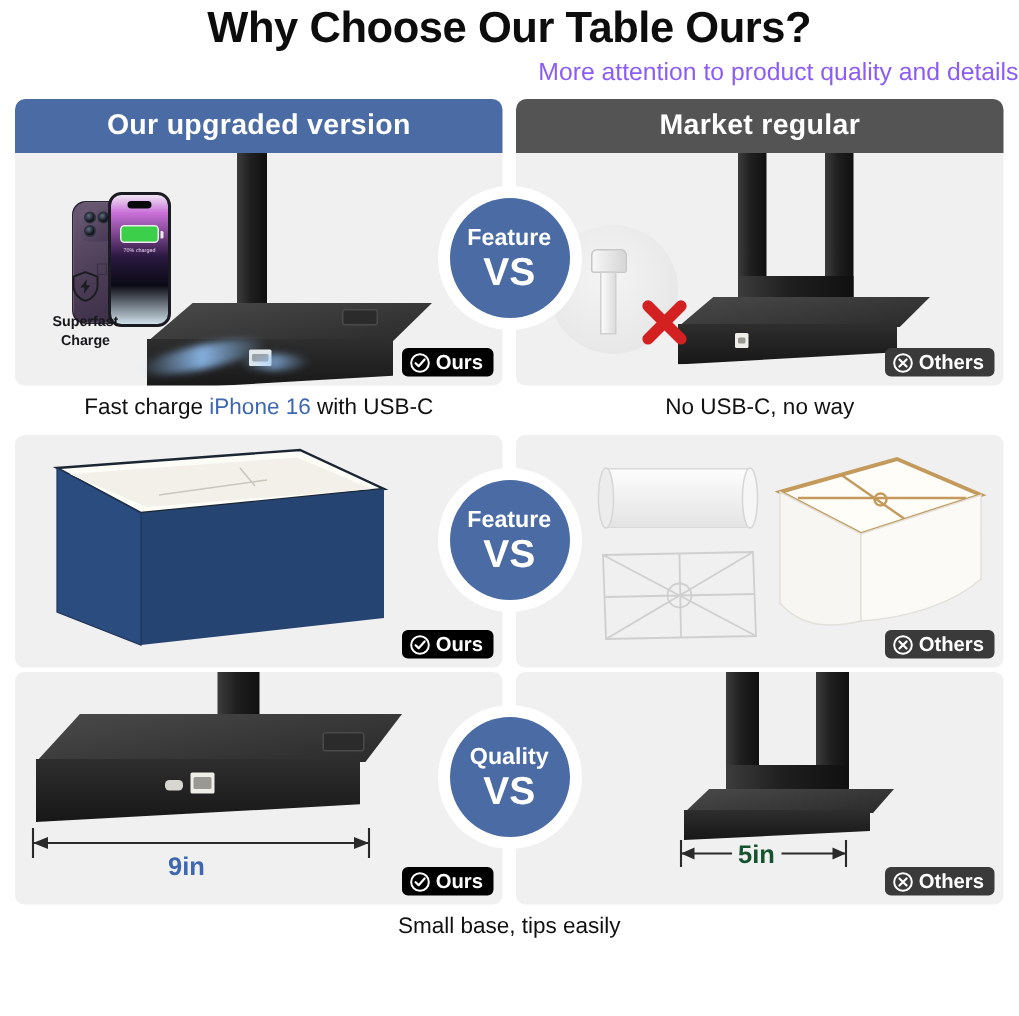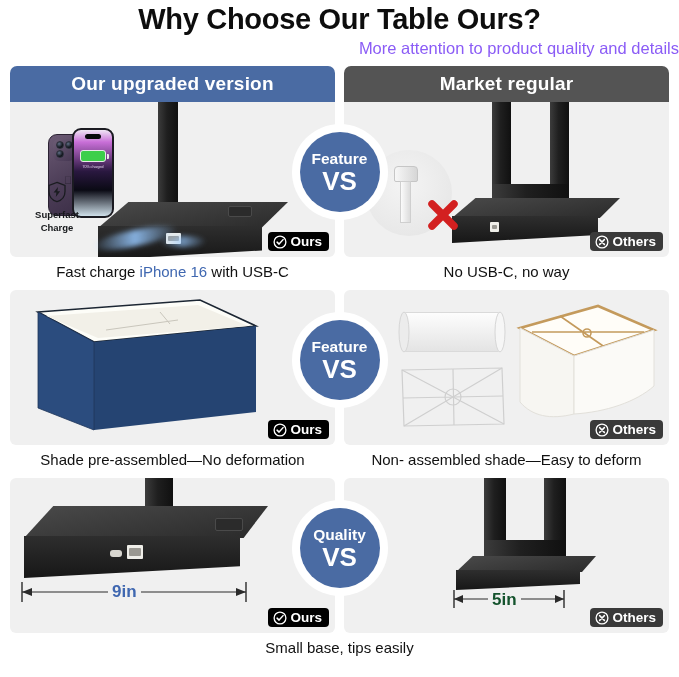--- a/index.html
+++ b/index.html
@@ -407,24 +407,20 @@
       </div>
 
       <div class="vs-wrap">
         <div class="vs-ring"></div>
         <div class="vs-circle">
           <div class="vs-label">Feature</div>
           <div class="vs-text">VS</div>
         </div>
       </div>
 
-      <div class="captions">
-        <div class="caption">Shade pre-assembled—No deformation</div>
-        <div class="caption">Non- assembled shade—Easy to deform</div>
-      </div>
     </div>
 
     <div class="row">
       <div class="panels">
 
         <div class="panel">
           <div class="art">
             <div class="pole" style="left:135px;top:-2px;width:28px;height:52px;"></div>
             <div class="base-top" style="left:14px;top:28px;width:244px;height:32px;
                  clip-path:polygon(12% 0,100% 0,90% 100%,0 100%);"></div>
@@ -436,21 +432,21 @@
             <div class="usb-a" style="left:117px;top:67px;width:16px;height:14px;">
                 <i></i>
               </div>
 
             <svg class="dim" style="left:0;top:98px;" width="260" height="34" viewBox="0 0 260 34">
               <path d="M12,6 L12,26 M236,6 L236,26" stroke="#2a2a2a" stroke-width="1.4"></path>
               <path d="M12,16 L236,16" stroke="#2a2a2a" stroke-width="1.2"></path>
               <path d="M12,16 L22,12 L22,20 Z" fill="#2a2a2a"></path>
               <path d="M236,16 L226,12 L226,20 Z" fill="#2a2a2a"></path>
             </svg>
-            <div class="dim-label blue" style="left:98px;top:104px;">9in</div>
+            <div class="dim-label blue" style="left:98px;top:120px;">9in</div>
           </div>
 
           <div class="tag ours">
             <svg width="14" height="14" viewBox="0 0 20 20">
               <circle cx="10" cy="10" r="8.4" fill="none" stroke="#fff" stroke-width="1.9"></circle>
               <path d="M5.8 10.2 L8.7 13 L14.4 6.6" fill="none" stroke="#fff" stroke-width="2.1" stroke-linecap="round" stroke-linejoin="round"></path>
             </svg>
             <span>Ours</span>
           </div>
         </div>

